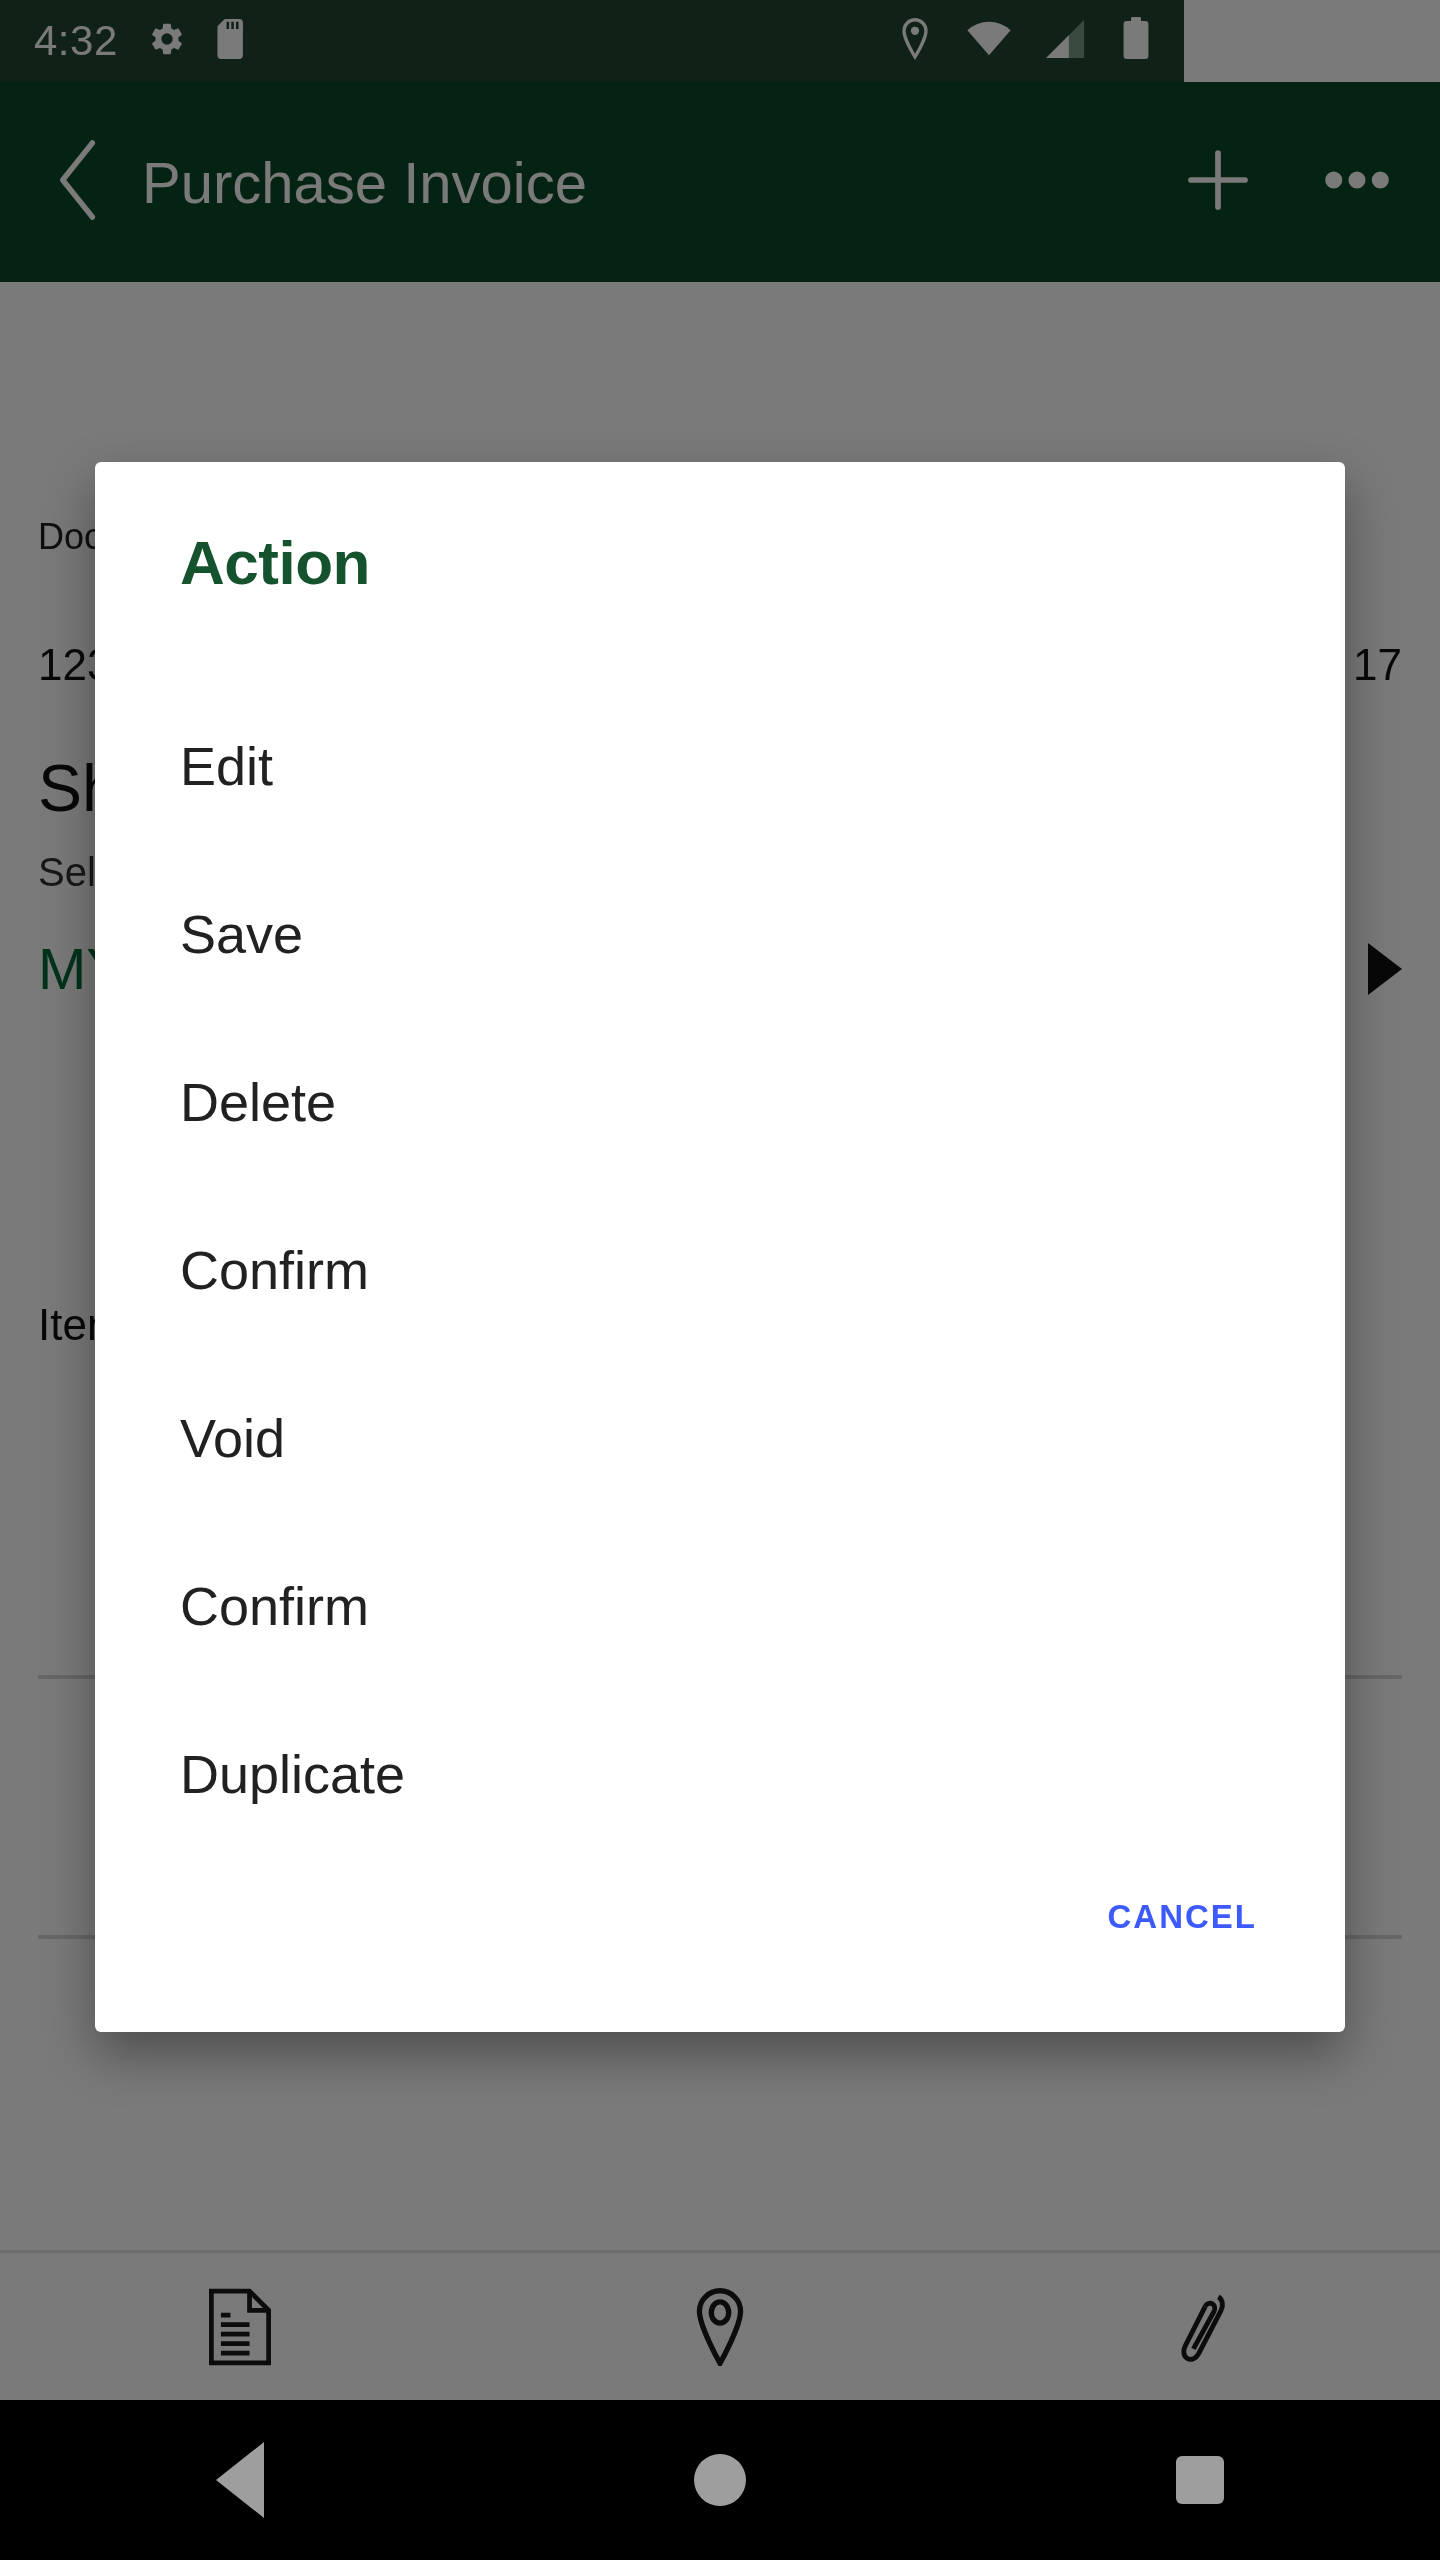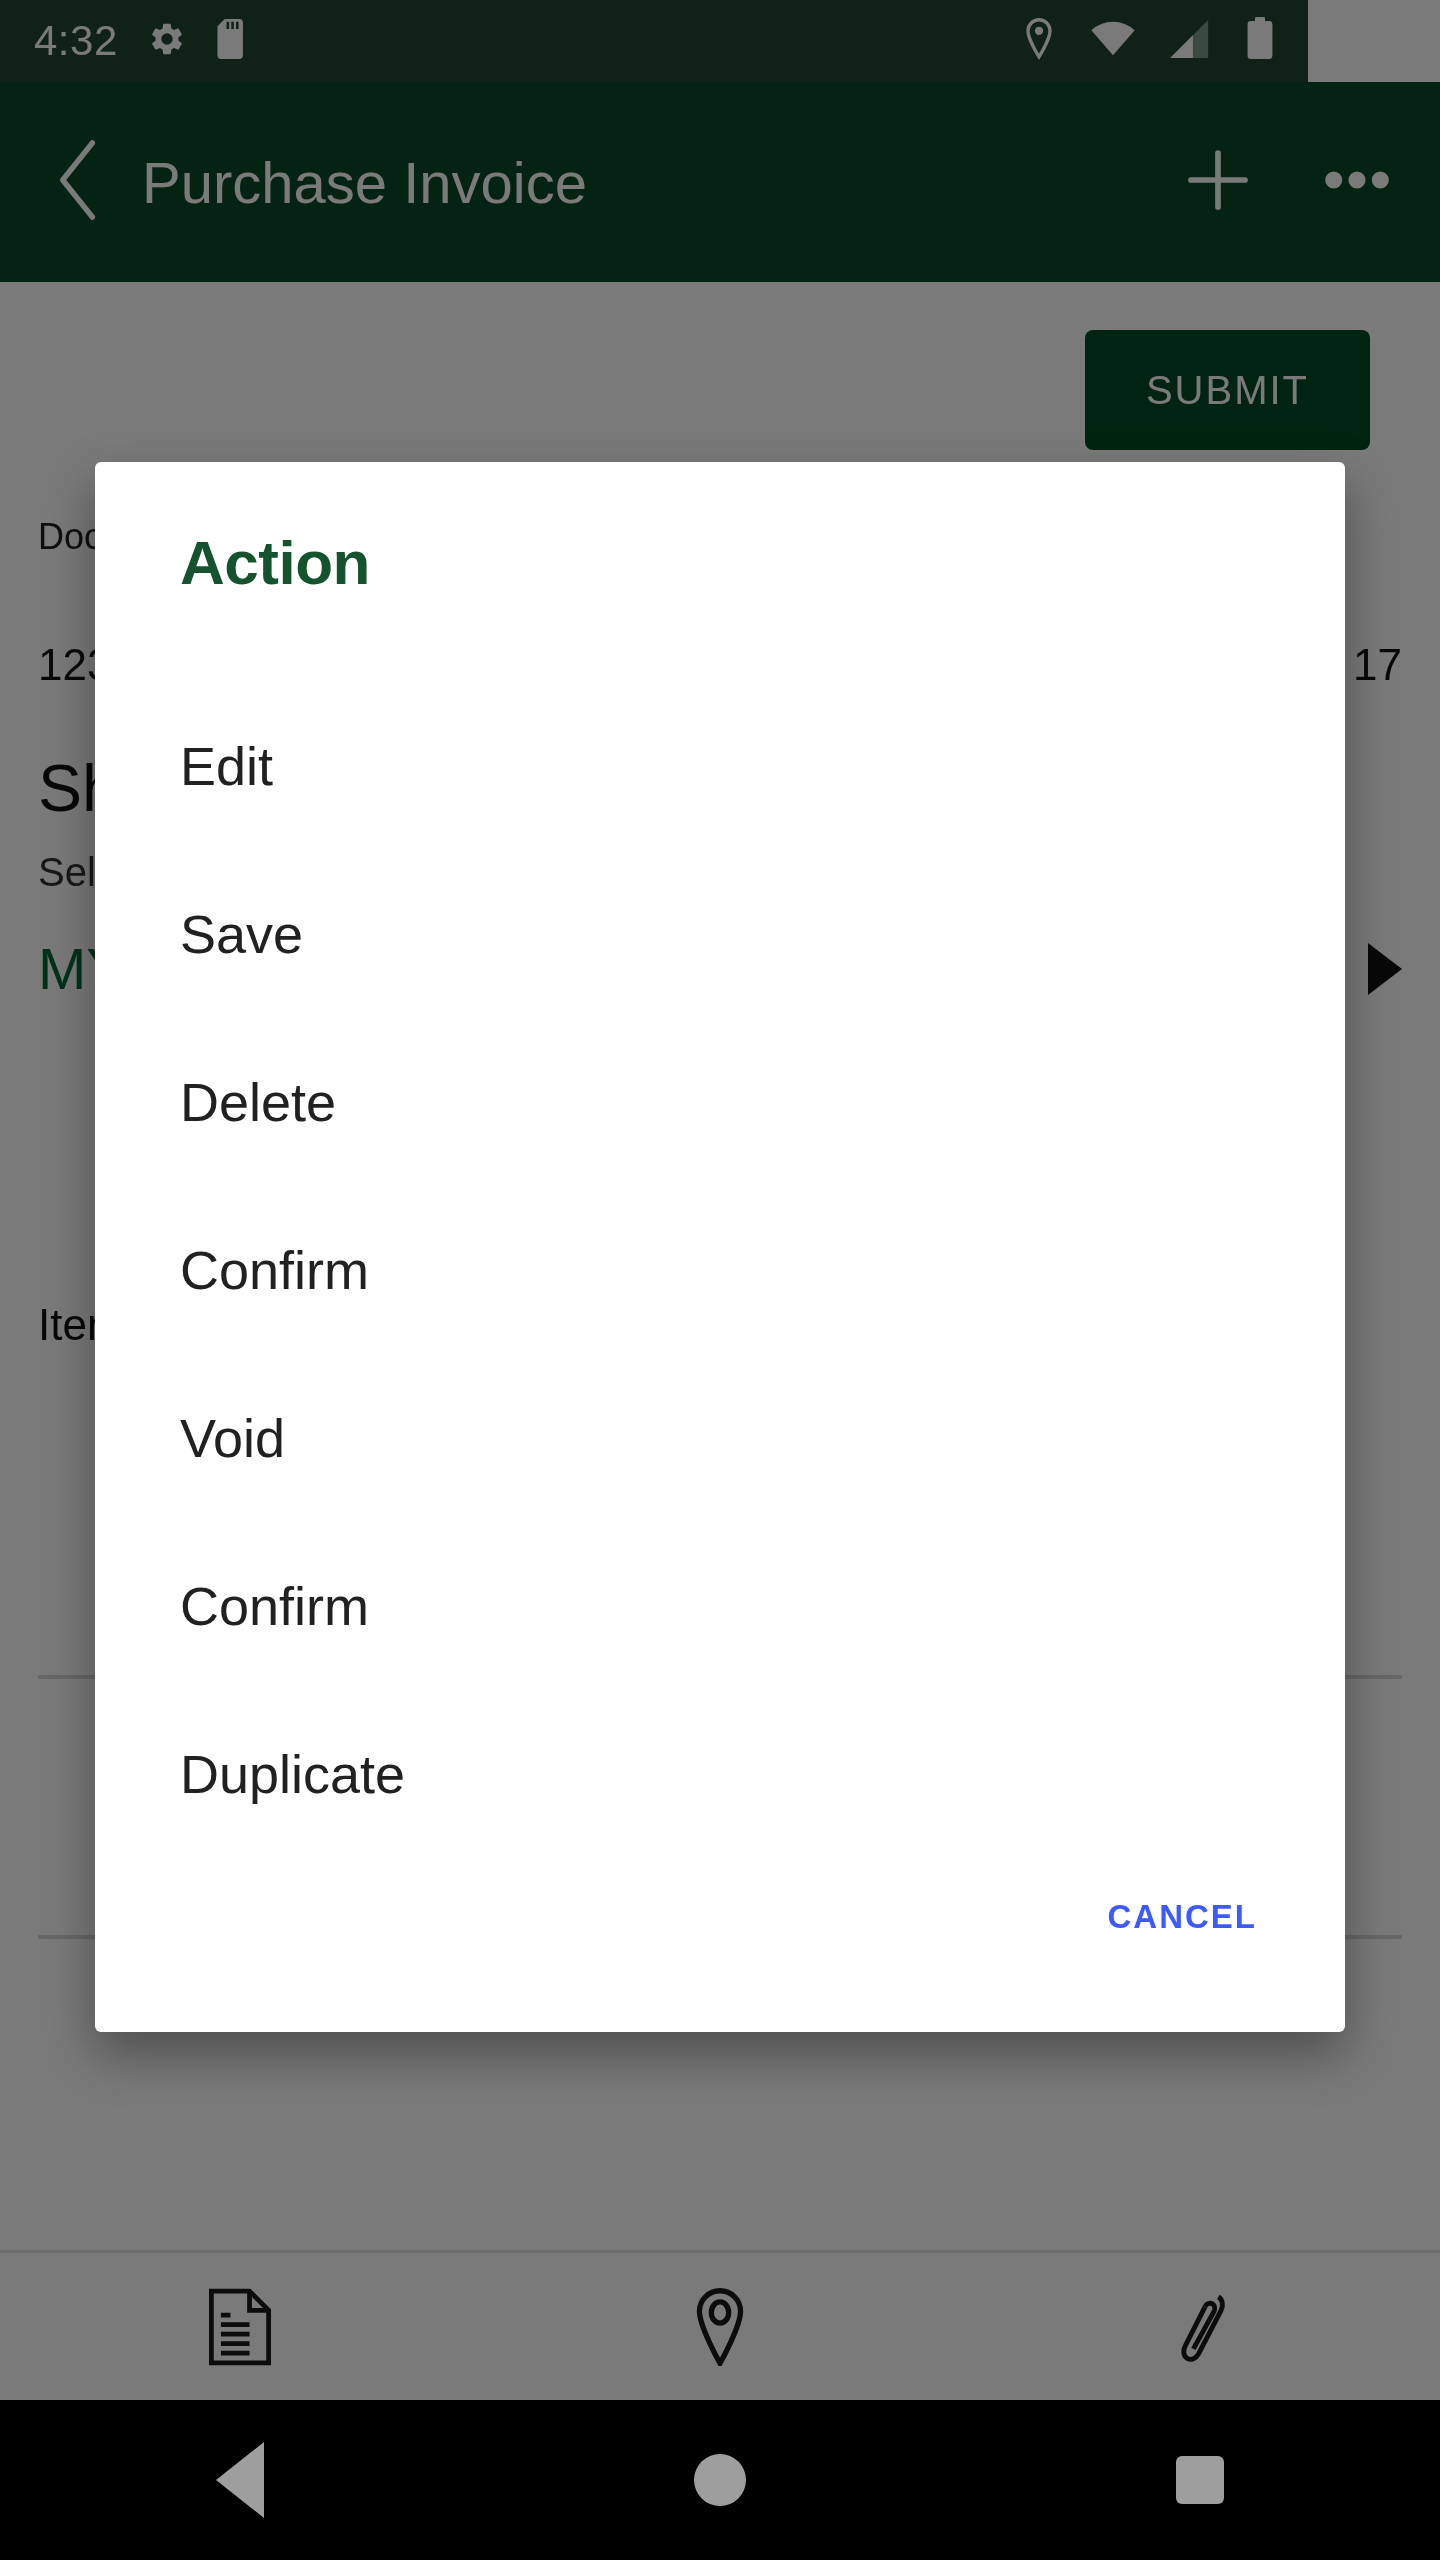--- a/index.html
+++ b/index.html
@@ -8,21 +8,21 @@
     background:#000;
     font-family:"Liberation Sans", sans-serif;
     overflow:hidden;
   }
   #screen { position:relative; width:1440px; height:2560px; overflow:hidden; }
 
   
   #app { position:absolute; inset:0 0 160px 0; background:#ffffff; }
 
   .statusbar {
-    position:absolute; top:0; left:0; width:1308px; height:82px;
+    position:absolute; top:0; left:0; width:1184px; height:82px;
     background:#224831; display:flex; align-items:center;
     padding:0 34px; color:#ffffff;
   }
   .sb-left { display:flex; align-items:center; gap:30px; }
   .sb-time { font-size:42px; letter-spacing:0.5px; }
   .sb-right { margin-left:auto; display:flex; align-items:center; gap:34px; }
   .sb-icon { display:block; }
 
   .appbar {
     position:absolute; top:82px; left:0; width:1440px; height:200px;
@@ -178,21 +178,20 @@
           <svg width="66" height="20" viewBox="0 0 34 10" fill="#fff">
               <circle cx="5" cy="5" r="4.4"></circle>
               <circle cx="17" cy="5" r="4.4"></circle>
               <circle cx="29" cy="5" r="4.4"></circle>
             </svg>
         </span>
       </span>
     </div>
 
     <div class="content">
-      <div class="submit-btn">SUBMIT</div>
 
       <div class="card card-a">
         <div class="sec-label">Document No.</div>
         <div class="row-between row-docno">
           <span>1234567890</span>
           <span>17</span>
         </div>
         <div class="supplier-name">Shell</div>
         <div class="supplier-sub">Select Supplier</div>
         <div class="green-line">

